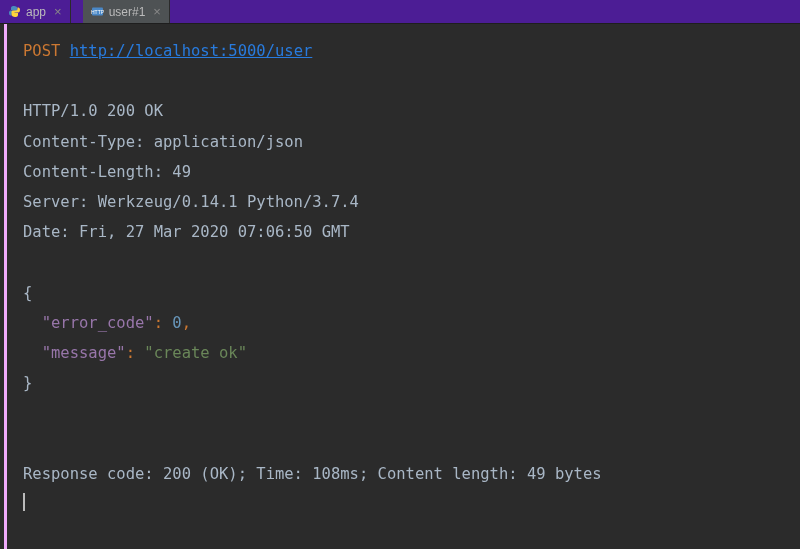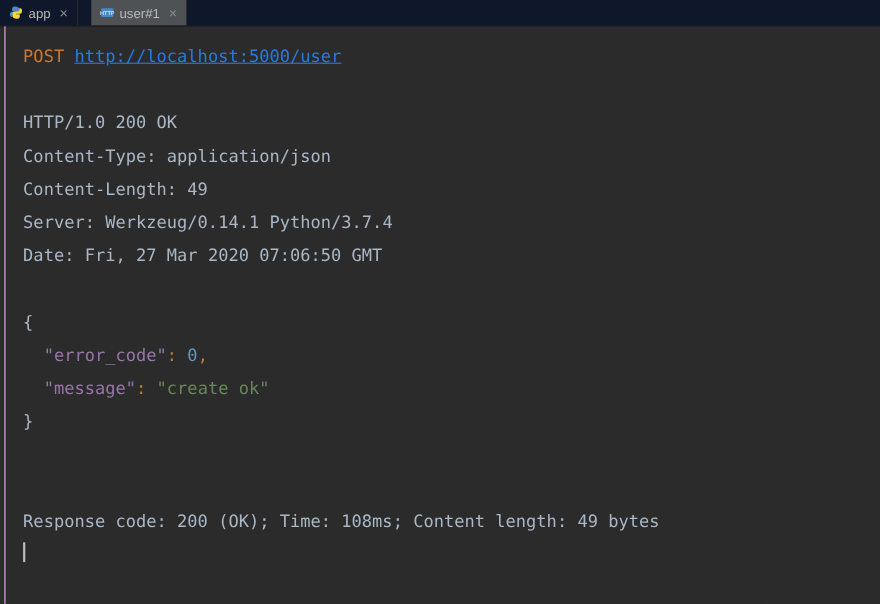--- a/index.html
+++ b/index.html
@@ -11,21 +11,21 @@
       background: #2b2b2b;
       font-family: 'Menlo', 'Monaco', 'Consolas', monospace;
       font-size: 15px;
       color: #bbbbbb;
       width: 800px;
       height: 549px;
       overflow: hidden;
     }
     .tabs {
       display: flex;
-      background: #0f172a;
+      background: #4c1d95;
       height: 24px;
       border-bottom: 1px solid #1e1e1e;
     }
     .tab {
       display: flex;
       align-items: center;
       padding: 0 8px;
       font-size: 12px;
       color: #bbbbbb;
       gap: 5px;
@@ -47,21 +47,21 @@
     .close-icon {
       color: #888;
       font-size: 13px;
       margin-left: 3px;
     }
     .editor {
       padding: 12px 16px;
       line-height: 1.95;
       font-size: 15.5px;
       white-space: pre;
-      border-left: 1px solid #f0abfc;
+      border-left: 3px solid #f0abfc;
       margin-left: 4px;
       height: calc(100% - 24px);
     }
     .method {
       color: #cc7832;
     }
     .url {
       color: #287bde;
       text-decoration: underline;
     }

